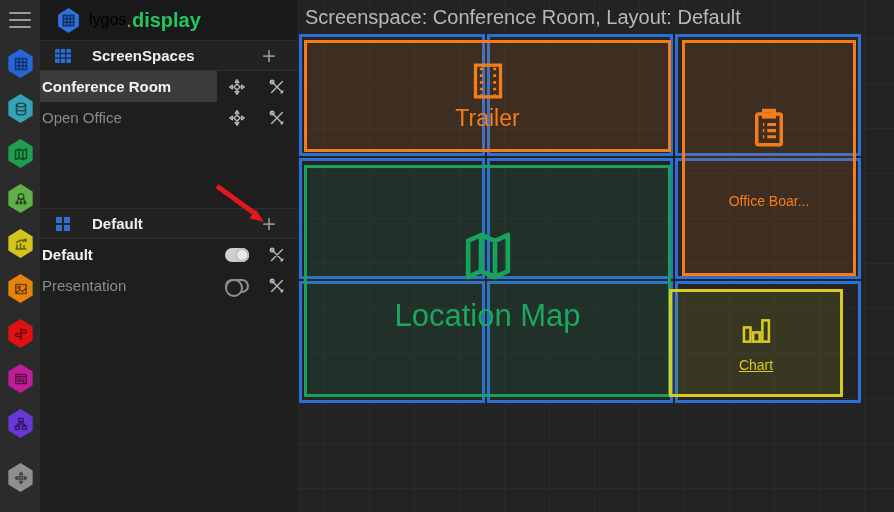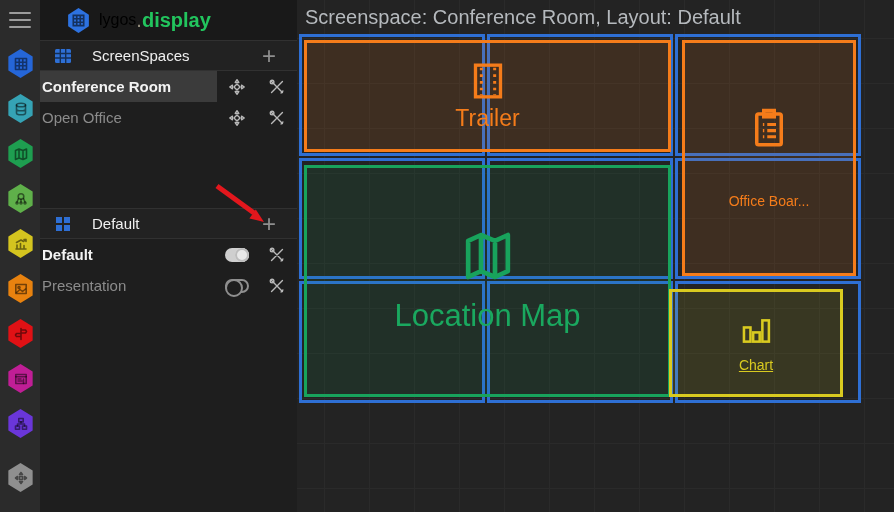--- a/index.html
+++ b/index.html
@@ -10,28 +10,28 @@
   
   .rail { position:absolute; left:0; top:0; width:40px; height:512px; background:#2b2b2b; z-index:5; }
   .hamburger { position:absolute; left:9px; top:12px; width:22px; height:16px; cursor:pointer; }
   .hamburger span { display:block; height:2px; background:#9c9c9c; margin-bottom:5px; border-radius:1px; }
   .hex { position:absolute; left:7px; width:27px; height:29px; display:flex; align-items:center; justify-content:center;
     clip-path:polygon(50% 0%, 95% 26%, 95% 74%, 50% 100%, 5% 74%, 5% 26%); }
   .hex svg { width:16px; height:16px; stroke:rgba(0,0,0,0.5); fill:none; stroke-width:1.6; stroke-linecap:round; stroke-linejoin:round; }
 
   
   .sidebar { position:absolute; left:40px; top:0; width:257px; height:512px; background:#1e1e1e; z-index:4; }
-  .logo-row { height:40px; background:#191919; display:flex; align-items:center; padding-left:26px; }
+  .logo-row { height:40px; background:#191919; display:flex; align-items:center; padding-left:16px; }
   .logo-row svg { width:25px; height:27px; margin-right:8px; }
   .logo-primary { color:#96907e; font-size:20px; }
   .logo-secondary { color:#22c55e; font-size:20px; font-weight:bold; }
   .section-header { height:31px; display:flex; align-items:center; padding:0 14px;
     border-top:1px solid #313131; border-bottom:1px solid #313131; background:#222; }
   .section-header .sec-icon { width:18px; height:18px; margin-right:20px; }
-  .section-title { flex:1; color:#efefef; font-size:15px; font-weight:normal; }
+  .section-title { flex:1; color:#efefef; font-size:15px; font-weight:bold; }
   .add-btn { color:#8f8f8f; font-size:24px; font-weight:300; width:28px; text-align:center; cursor:pointer; line-height:26px; }
   .item-row { height:31px; display:flex; align-items:center; }
   .item-label { flex:1; height:31px; line-height:31px; padding-left:2px; font-size:15px; color:#8b8b8b;
     white-space:nowrap; overflow:hidden; }
   .item-row.selected .item-label { background:#3b3b3b; color:#f2f2f2; font-weight:bold; }
   .item-row.bright .item-label { color:#f2f2f2; font-weight:bold; }
   .slot { width:40px; display:flex; align-items:center; justify-content:center; }
   .slot svg { width:20px; height:20px; stroke:#b9b9b9; fill:none; stroke-width:1.5; stroke-linecap:round; stroke-linejoin:round; }
   .sidebar-gap { height:75px; }
   

